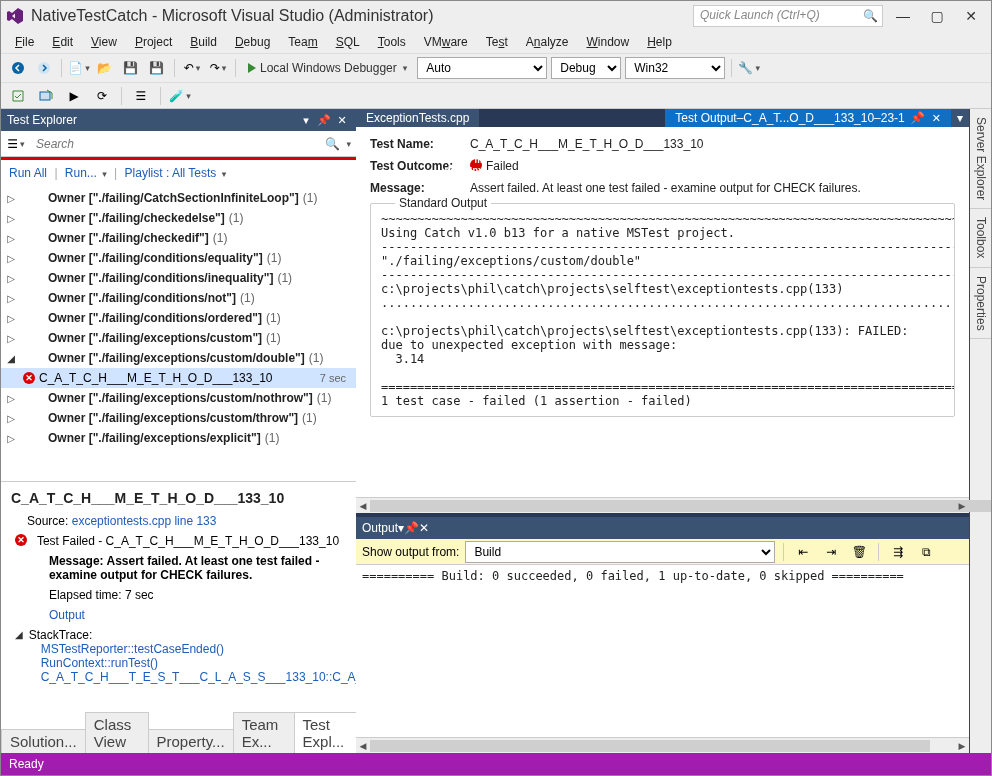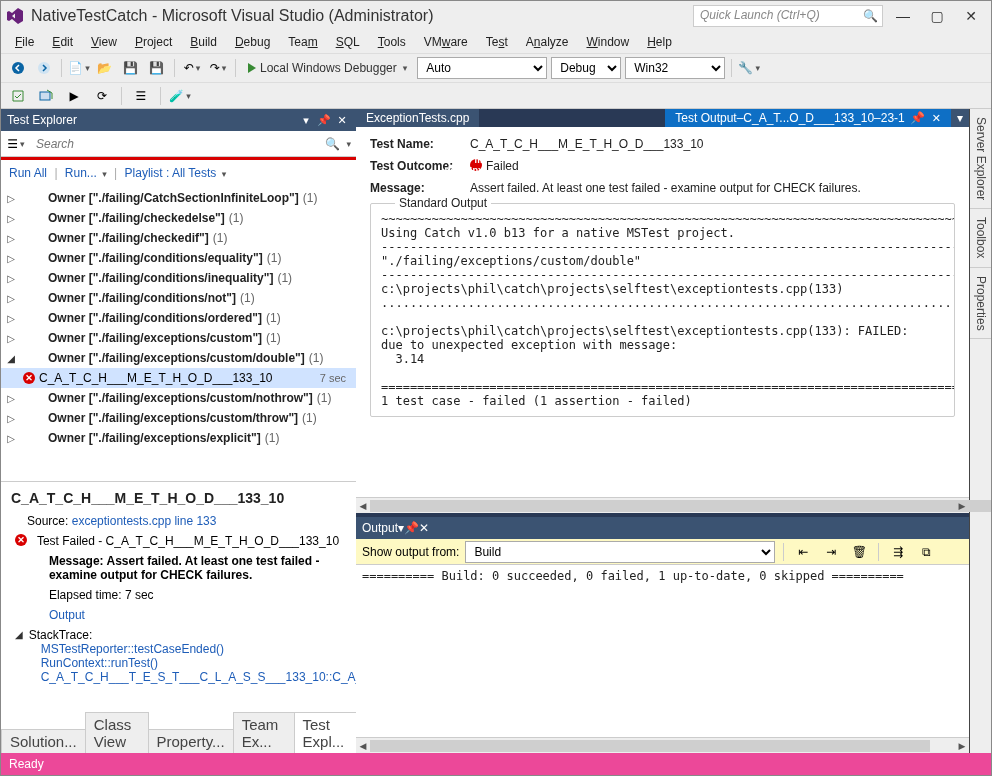--- a/index.html
+++ b/index.html
@@ -76,21 +76,21 @@
 .hscroll { height: 16px; background: #eee; border-top: 1px solid #ccc; position: relative; }
 .hscroll .thumb { position: absolute; left: 14px; top: 2px; height: 12px; width: 900px; background: #cfcfcf; }
 .hscroll .arr { position: absolute; top: 0; width: 14px; height: 16px; display:flex; align-items:center; justify-content:center; font-size:9px; color:#555;}
 .hscroll .arr.l{left:0}.hscroll .arr.r{right:0}
 
 .output-panel { display: flex; flex-direction: column; height: 240px; border-top: 4px solid #293955; }
 .output-head { background: #3b5372; color: #fff; height: 22px; display: flex; align-items: center; padding: 0 6px; }
 .output-tools { background: #fef9c3; height: 26px; display: flex; align-items: center; padding: 0 6px; gap: 6px; border-bottom: 1px solid #ccc; }
 .output-body { flex: 1; background: #fff; font-family: Consolas, monospace; font-size: 12px; padding: 4px 6px; color: #222; overflow: auto; white-space: pre; }
 
-.status-bar { height: 22px; background: #ec4899; color: #fff; display: flex; align-items: center; padding: 0 8px; font-size: 12px; }
+.status-bar { height: 22px; background: #a21caf; color: #fff; display: flex; align-items: center; padding: 0 8px; font-size: 12px; }
 svg { display: block; }
 </style>
 </head>
 <body>
 
 <div class="title-bar">
   <span class="logo">
     <svg viewBox="0 0 16 16">
         <path fill="#68217a" d="M11 0l5 3v10l-5 3-6-5-3 2-2-1V4l2-1 3 2 6-5zM5 8l3 2.5V5.5L5 8z"></path>
       </svg>

